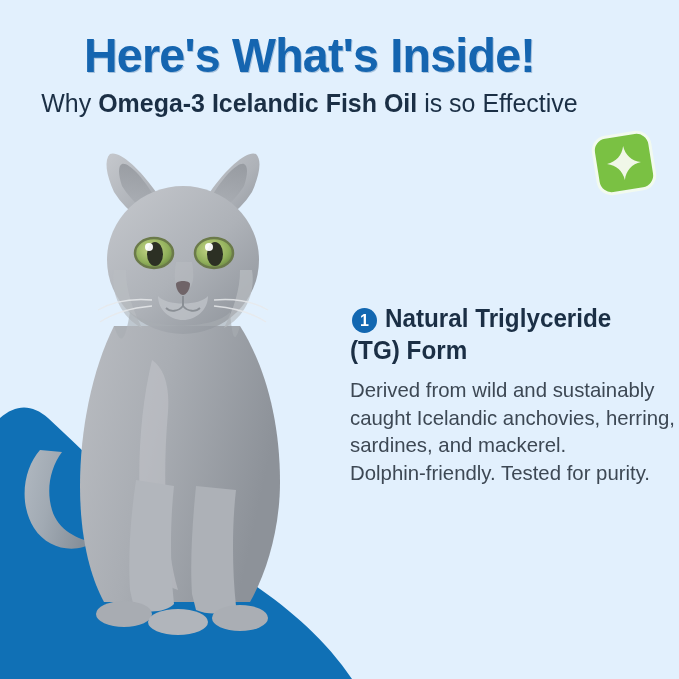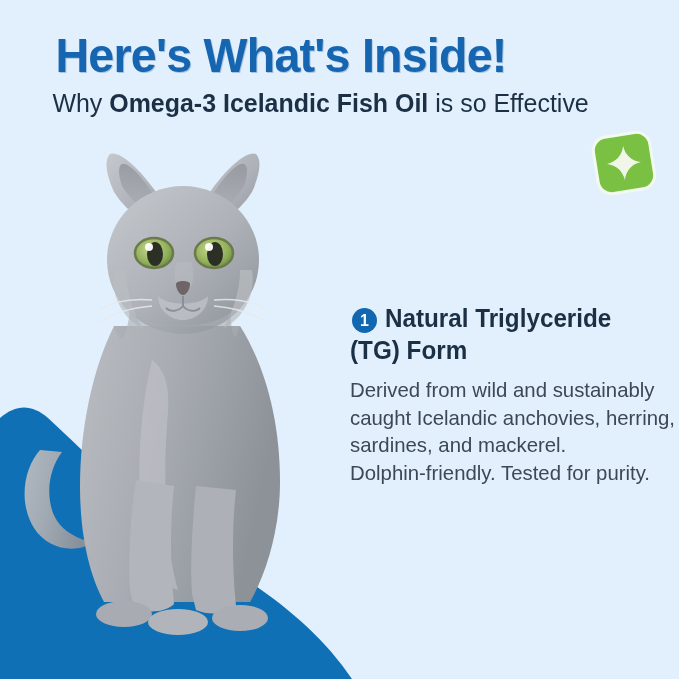--- a/index.html
+++ b/index.html
@@ -28,21 +28,21 @@
     width: 679px;
     height: 679px;
   }
 
   
   .header {
     position: absolute;
     left: 0;
     top: 30px;
     width: 619px;
-    margin-left: 40px;
+    text-align: center;
   }
   .headline {
     margin: 0;
     font-family: "Liberation Sans Narrow", "Liberation Sans", sans-serif;
     font-weight: bold;
     font-size: 49px;
     line-height: 1.06;
     letter-spacing: -0.8px;
     color: #1565b0;
     transform: scaleX(0.95);

